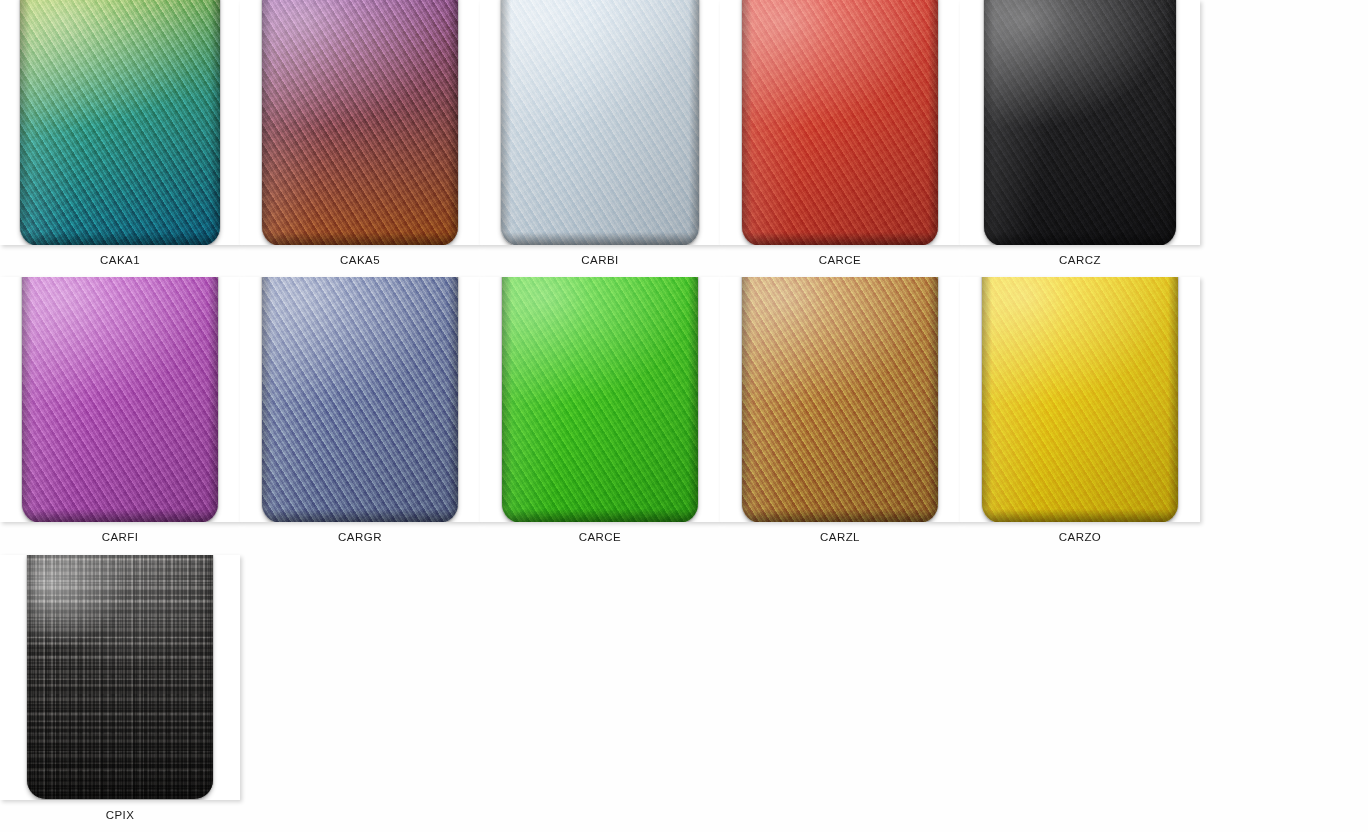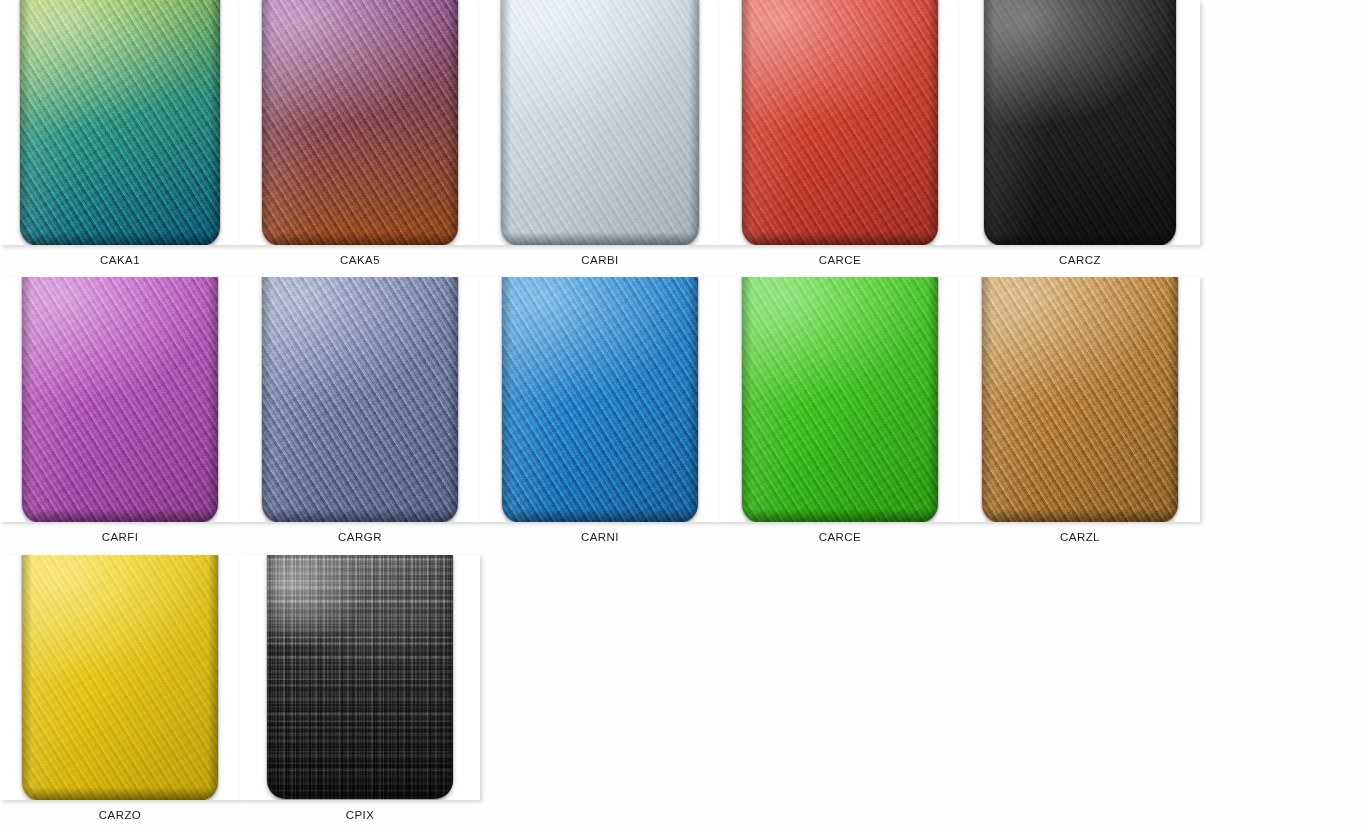--- a/index.html
+++ b/index.html
@@ -221,33 +221,20 @@
           <div class="edgeL"></div>
           <div class="edgeR"></div>
           <div class="edgeB"></div>
         </div>
       </div>
       <div class="label">CARGR</div>
     </div>
     <div class="cell">
       <div class="card">
         <div class="device" style="width: 196px; height: 252px; top: -6px;">
-          <div class="dev-base" style="background: linear-gradient(170deg, rgb(47, 142, 214) 0%, rgb(37, 133, 207) 50%, rgb(31, 120, 192) 100%);"></div>
-          <div class="weave"></div>
-          <div class="sheen"></div>
-          <div class="edgeL"></div>
-          <div class="edgeR"></div>
-          <div class="edgeB"></div>
-        </div>
-      </div>
-      <div class="label">CARNI</div>
-    </div>
-    <div class="cell">
-      <div class="card">
-        <div class="device" style="width: 196px; height: 252px; top: -6px;">
           <div class="dev-base" style="background: linear-gradient(170deg, rgb(78, 212, 43) 0%, rgb(65, 201, 31) 50%, rgb(54, 187, 25) 100%);"></div>
           <div class="weave"></div>
           <div class="sheen"></div>
           <div class="edgeL"></div>
           <div class="edgeR"></div>
           <div class="edgeB"></div>
         </div>
       </div>
       <div class="label">CARCE</div>
     </div>

